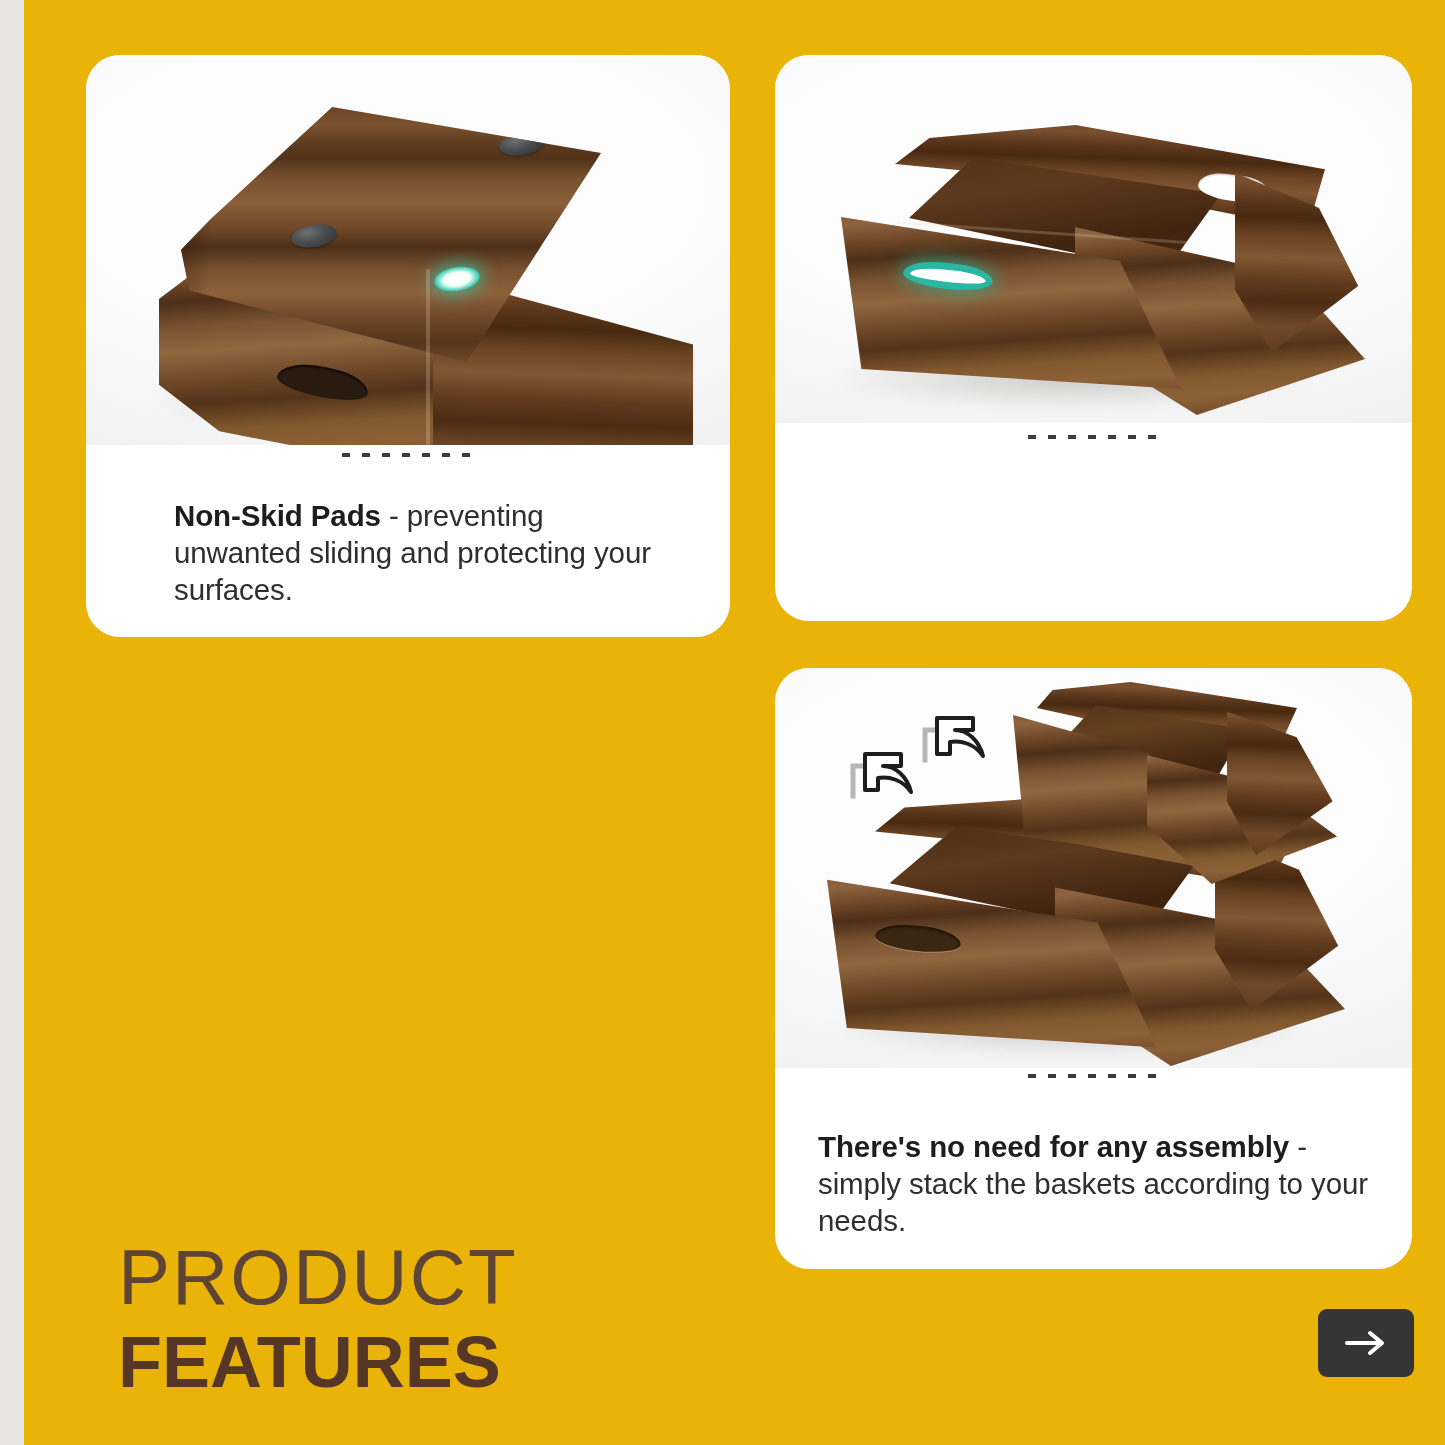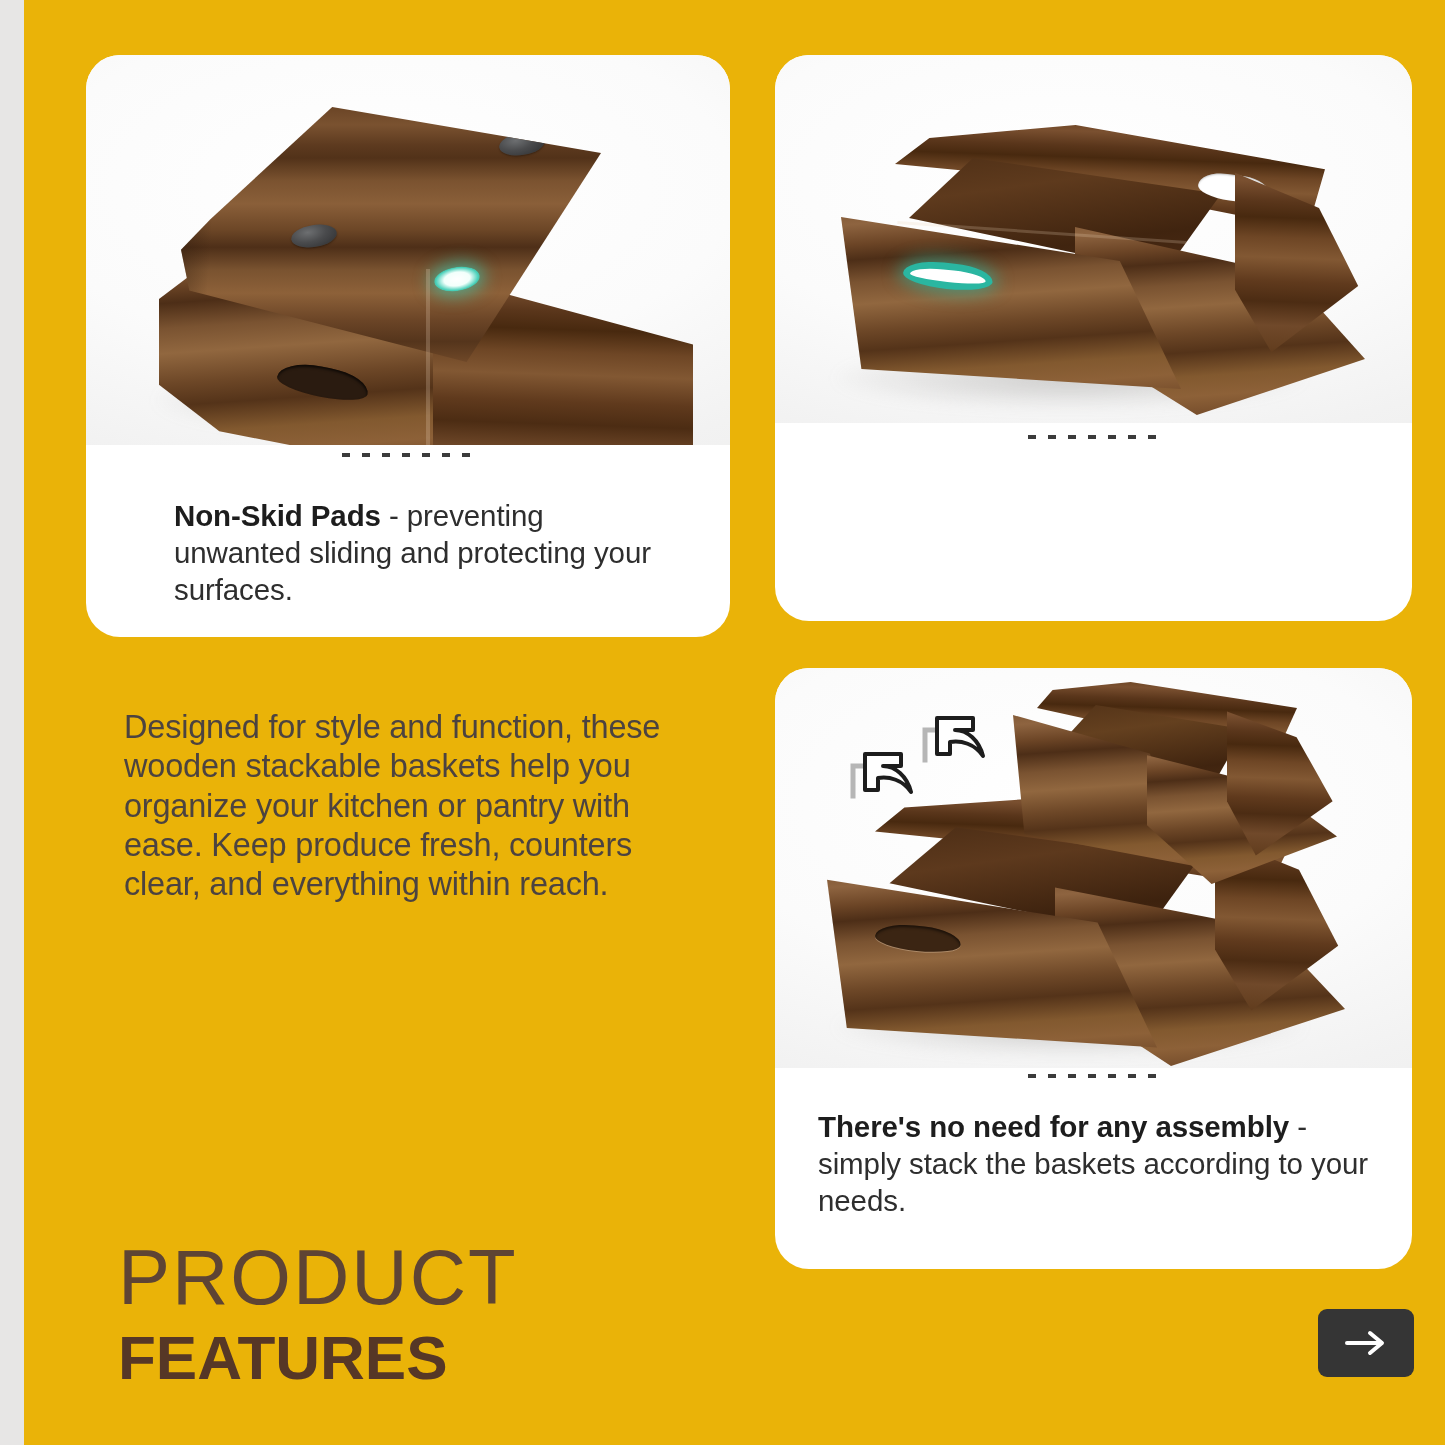--- a/index.html
+++ b/index.html
@@ -175,21 +175,21 @@
   
   .title-wrap { position: absolute; left: 94px; top: 1238px; }
   .title-1 {
     font-size: 78px;
     font-weight: 300;
     letter-spacing: 2px;
     color: #5e4434;
     line-height: 1.02;
   }
   .title-2 {
-    font-size: 62px;
+    font-size: 72px;
     font-weight: 700;
     letter-spacing: 0px;
     color: #563726;
     line-height: 1.02;
     margin-top: 8px;
   }
 
   
   .next-btn {
     position: absolute;
@@ -316,26 +316,25 @@
 
         <path d="M92 56 L92 26 L122 26" fill="none" stroke="#b6b6b6" stroke-width="5" stroke-linecap="square"></path>
         <path d="M104 50 L104 14 L140 14 L140 26 L122 26
                  C 134 26 146 36 150 52
                  C 142 40 128 36 117 38 L117 50 Z" fill="#ffffff" stroke="#1d1d1d" stroke-width="4" stroke-linejoin="round"></path>
       </svg>
     </div>
 
     <div class="divider" style="left:253px; top:406px;"></div>
 
-    <div class="caption" style="left:43px; top:440px; width:570px;">
+    <div class="caption" style="left:43px; top:460px; width:570px;">
       <b>There's no need for any assembly</b><span> - simply stack the baskets according to your needs.</span>
     </div>
   </div>
 
-  <div class="intro">Designed for style and function, these wooden stackable baskets help you organize your kitchen or pantry with ease. Keep produce fresh, counters clear, and everything within reach.</div>
 
   <div class="title-wrap">
     <div class="title-1">PRODUCT</div>
     <div class="title-2">FEATURES</div>
   </div>
 
   <button class="next-btn">
     <svg width="46" height="28" viewBox="0 0 46 28">
       <line x1="4" y1="14" x2="38" y2="14" stroke="#ffffff" stroke-width="4" stroke-linecap="round"></line>
       <polyline points="27,4 39,14 27,24" fill="none" stroke="#ffffff" stroke-width="4" stroke-linecap="round" stroke-linejoin="round"></polyline>

